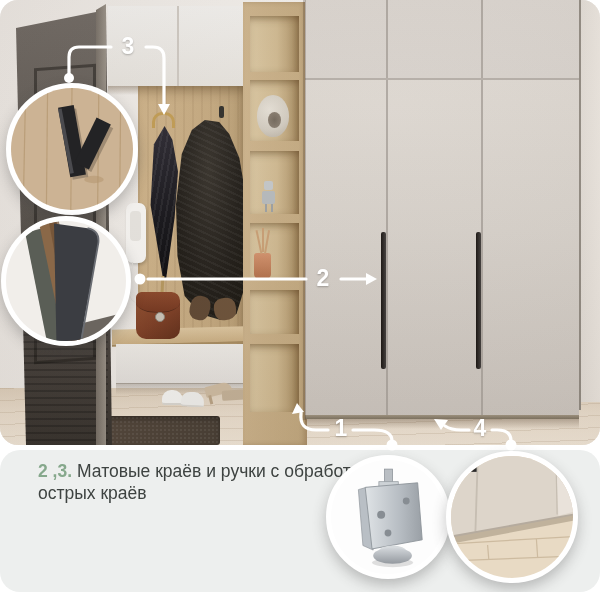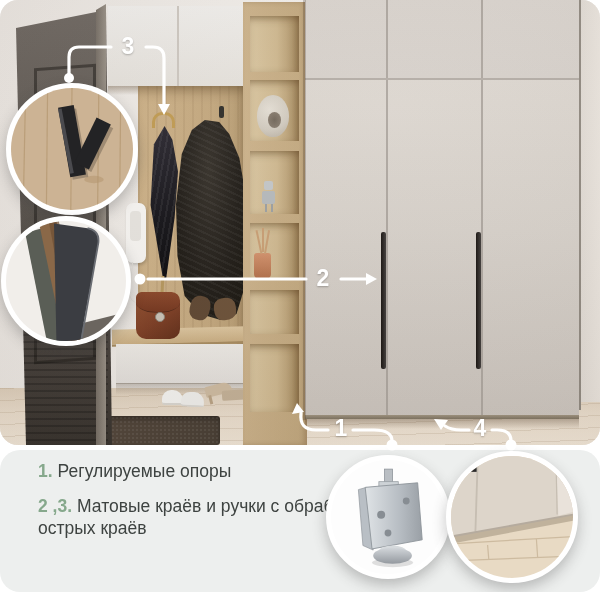--- a/index.html
+++ b/index.html
@@ -221,21 +221,20 @@
       </div>
       <div class="side-seam"></div>
       <div class="side-panel"></div>
     </div>
     <div class="wardrobe-shadow"></div>
     <div class="col-seam"></div>
     <div class="vignette"></div>
   </div>
 
   <div class="panel">
-    <p class="feature"><span class="num">1.</span><span>Регулируемые опоры</span></p>
     <p class="feature"><span class="num">2 ,3.</span><span>Матовые краёв и ручки с обработкой острых краёв</span></p>
   </div>
 
   <div class="inset inset-hook">
     <svg viewBox="0 0 100 100">
       <rect x="0" y="0" width="100" height="100" fill="#ccb394"></rect>
       <g stroke="#b1946c" stroke-width="1" opacity="0.65">
         <line x1="12" y1="0" x2="10" y2="100"></line>
           <line x1="30" y1="0" x2="29" y2="100"></line>
         <line x1="50" y1="0" x2="49" y2="100"></line>

